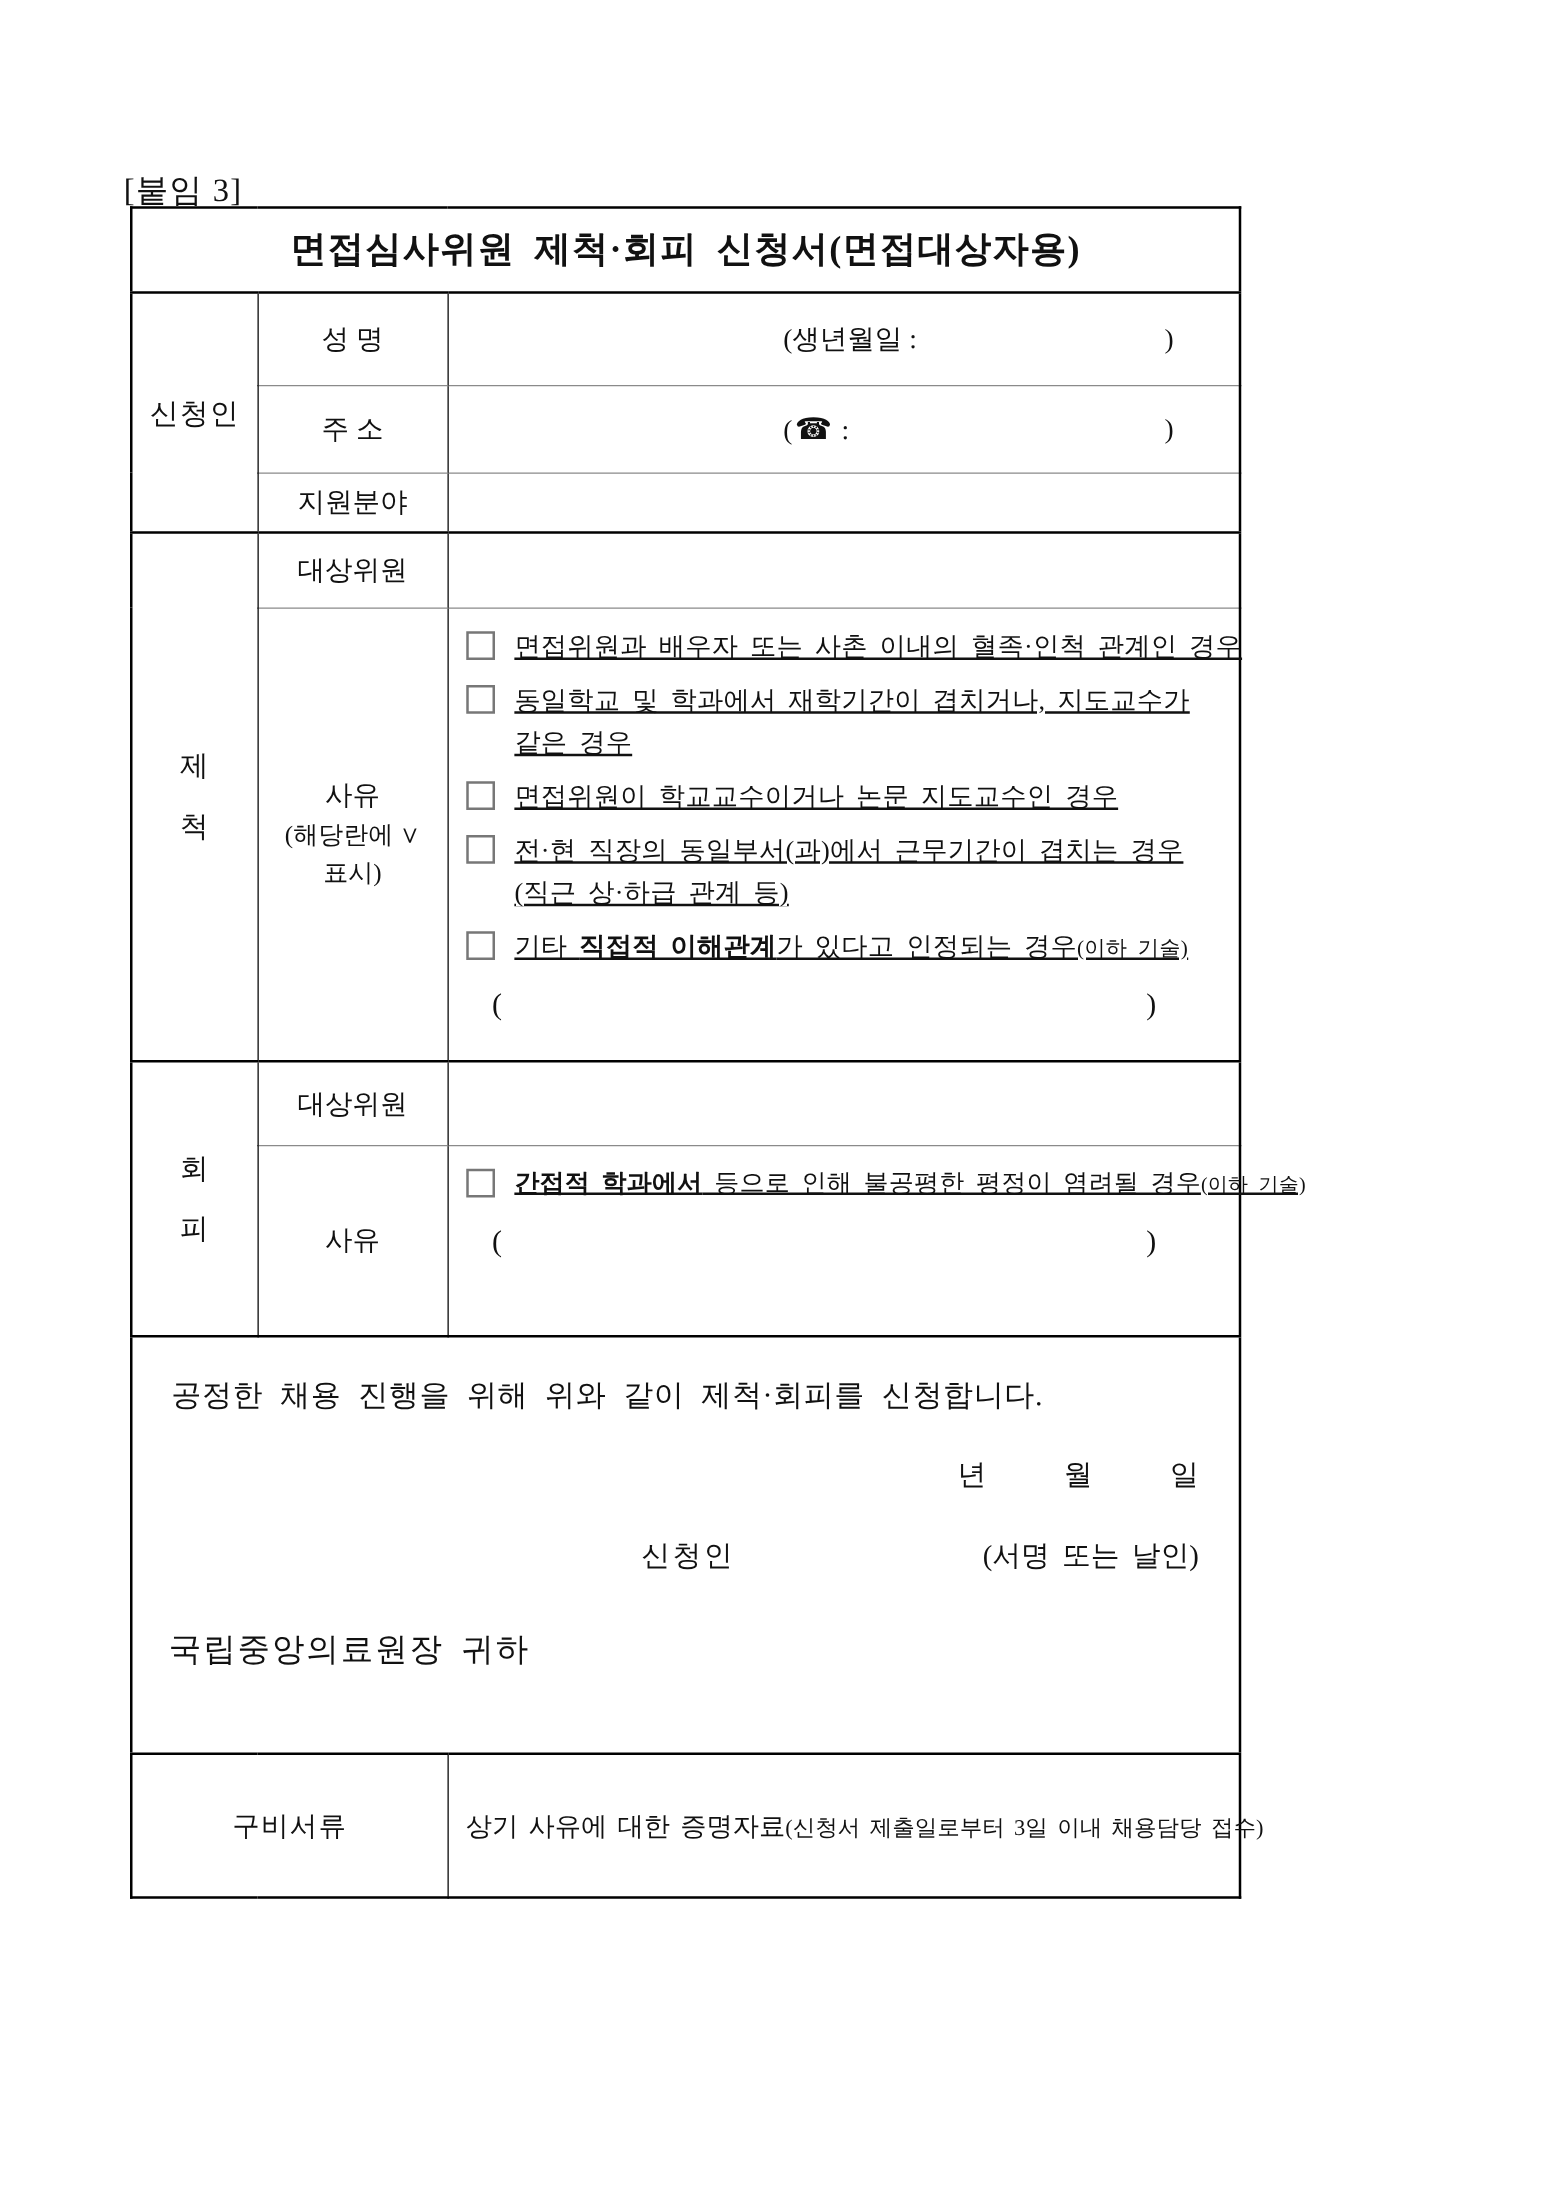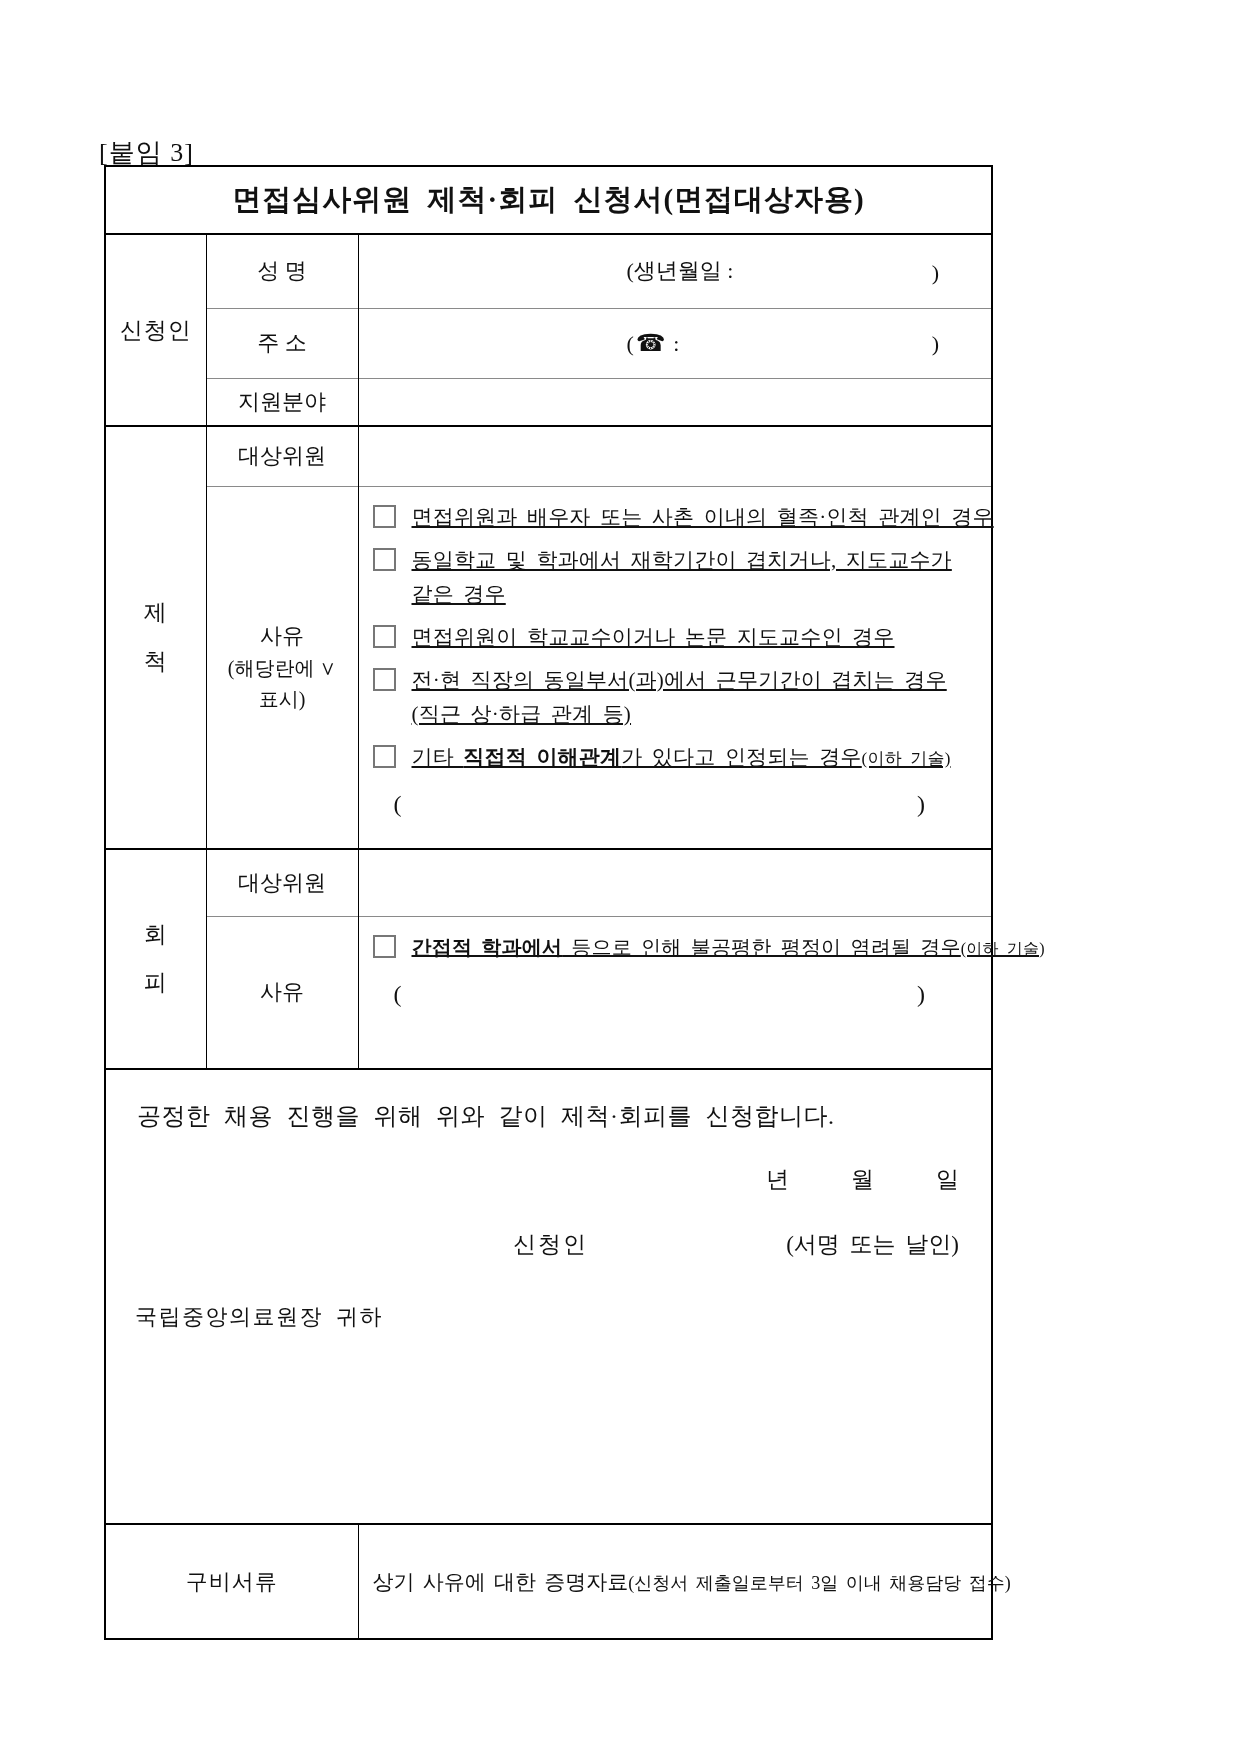--- a/index.html
+++ b/index.html
@@ -21,21 +21,21 @@
   tr.bt-gray  > td { border-top:1px solid #8a8a8a; }
 
   .title-cell { text-align:center; font-size:29px; font-weight:700; letter-spacing:1px; word-spacing:7px; }
 
   .sec-cell  { text-align:center; font-size:23px; letter-spacing:1px; }
   .sec-vert  { width:1.15em; margin:0 auto; word-break:break-all; line-height:2.1; text-align:center; }
   .lbl-cell  { text-align:center; font-size:22px;font-family:Liberation Serif, serif; }
   .lbl-multi { font-size:20px; line-height:1.55; }
   .lbl-multi .l1 { font-size:22px; }
 
-  .val-annot { display:flex; justify-content:space-between; align-items:flex-end;
+  .val-annot { display:flex; justify-content:space-between; align-items:center;
                padding-left:268px; padding-right:52px; font-size:22px; }
   .phone-ic  { font-family:"DejaVu Sans",sans-serif; font-size:24px; margin:0 2px; }
 
   .chk-wrap   { padding:13px 10px 8px 13px; }
   .chk-item   { display:flex; align-items:flex-start; margin-bottom:9px; }
   .cb         { flex:0 0 auto; width:23px; height:23px; border:2px solid #777;
                 margin:5px 16px 0 1px; background:#fff; }
   .chk-text   { font-size:21px; line-height:34px; word-spacing:4px; letter-spacing:0.2px; }
   .chk-text .line { white-space:nowrap;text-decoration:underline; }
   .small-note { font-size:17px; }
@@ -45,21 +45,21 @@
   .recusal-text { font-size:20px; }
   .recusal-text .small-note { font-size:16px; }
 
   .footer-cell { vertical-align:top; font-size:24px; }
   .statement { margin:30px 0 0 31px; letter-spacing:0.5px; word-spacing:7px; }
   .date-line { display:flex; justify-content:flex-end; gap:62px; margin-top:32px;
                padding-right:32px; font-size:23px; }
   .sig-line  { display:flex; margin-top:34px; padding-right:32px; font-size:23px; }
   .sig-line .who { margin-left:407px; letter-spacing:2px; }
   .sig-line .note { margin-left:auto; word-spacing:4px; }
-  .recipient { margin:42px 0 0 29px; font-size:22px; letter-spacing:1.5px; word-spacing:6px; }
+  .recipient { margin:42px 0 0 29px; font-size:26px; letter-spacing:1.5px; word-spacing:6px; }
 
   .docs-label { text-align:center; font-size:22px; letter-spacing:1px; }
   .docs-text  { padding-left:14px; font-size:21px; word-spacing:3px; white-space:nowrap;margin-top:48px; }
   .docs-text .small-note { font-size:18px; }
 </style>
 </head>
 <body>
 
 <div class="page">
 
@@ -187,21 +187,21 @@
             </div>
           </div>
           <div class="paren-line">
             <span>(</span>
             <span>)</span>
           </div>
         </div>
       </td>
     </tr>
 
-    <tr class="bt-black" style="height:455px">
+    <tr class="bt-black" style="height:334px">
       <td colspan="3" class="footer-cell">
         <div class="statement">공정한 채용 진행을 위해 위와 같이 제척·회피를 신청합니다.</div>
         <div class="date-line">
           <span>년</span>
           <span>월</span>
           <span>일</span>
         </div>
         <div class="sig-line">
           <span class="who">신청인</span>
           <span class="note">(서명 또는 날인)</span>

